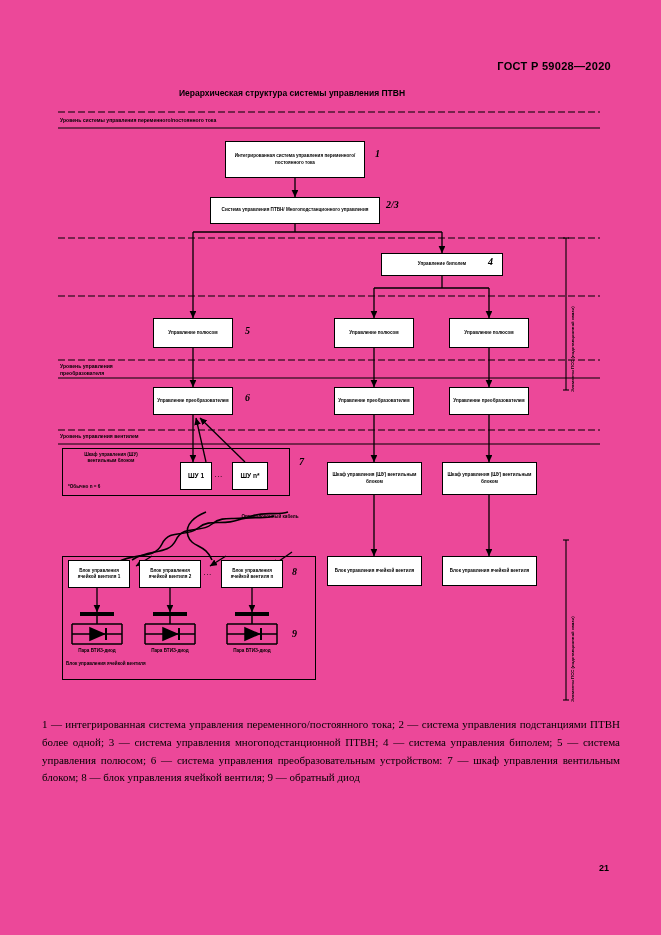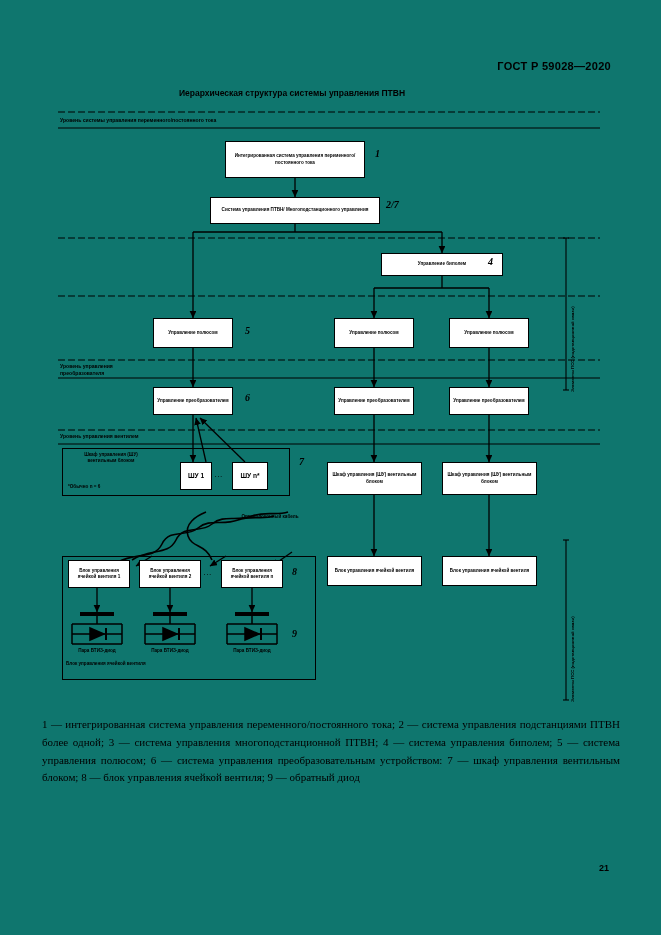--- a/index.html
+++ b/index.html
@@ -1,17 +1,17 @@
 <!DOCTYPE html>
 <html><head>
 <meta charset="utf-8">
 <style>
   html,body{margin:0;padding:0;background:#ffffff;}
   body{width:661px;height:935px;position:relative;font-family:"Liberation Sans",sans-serif;color:#000;}
-  .page{position:absolute;inset:0;background:#0f766e;}
+  .page{position:absolute;inset:0;background:#ec4899;}
 
   .hdr{position:absolute;top:60px;right:50px;font-size:11px;font-weight:bold;letter-spacing:.3px;}
 
   .fig-title{position:absolute;top:88px;left:0;width:584px;text-align:center;font-size:8.5px;font-weight:bold;}
 
   
   .canvas{position:absolute;left:0;top:0;width:661px;height:935px;}
   .canvas svg{position:absolute;left:0;top:0;}
 
   .box{position:absolute;border:1.4px solid #000;background:#fff;
@@ -144,21 +144,21 @@
     <div class="lvl" style="left:60px;top:363px;">
       <span>Уровень управления</span><br>
       <span>преобразователя</span>
     </div>
     <div class="lvl" style="left:60px;top:433px;">Уровень управления вентилем</div>
 
     <div class="box" style="left:225px;top:141px;width:140px;height:37px;">Интегрированная система управления переменного/ постоянного тока</div>
     <div class="num" style="left:375px;top:148px;">1</div>
 
     <div class="box" style="left:210px;top:197px;width:170px;height:27px;">Система управления ПТВН/ Многоподстанционного управления</div>
-    <div class="num" style="left:386px;top:199px;">2/7</div>
+    <div class="num" style="left:386px;top:199px;">2/3</div>
 
     <div class="box" style="left:381px;top:253px;width:122px;height:23px;">Управление биполем</div>
     <div class="num" style="left:488px;top:256px;">4</div>
 
     <div class="box" style="left:153px;top:318px;width:80px;height:30px;">Управление полюсом</div>
     <div class="num" style="left:245px;top:325px;">5</div>
     <div class="box" style="left:334px;top:318px;width:80px;height:30px;">Управление полюсом</div>
     <div class="box" style="left:449px;top:318px;width:80px;height:30px;">Управление полюсом</div>
 
     <div class="box" style="left:153px;top:387px;width:80px;height:28px;">Управление преобразователем</div>

